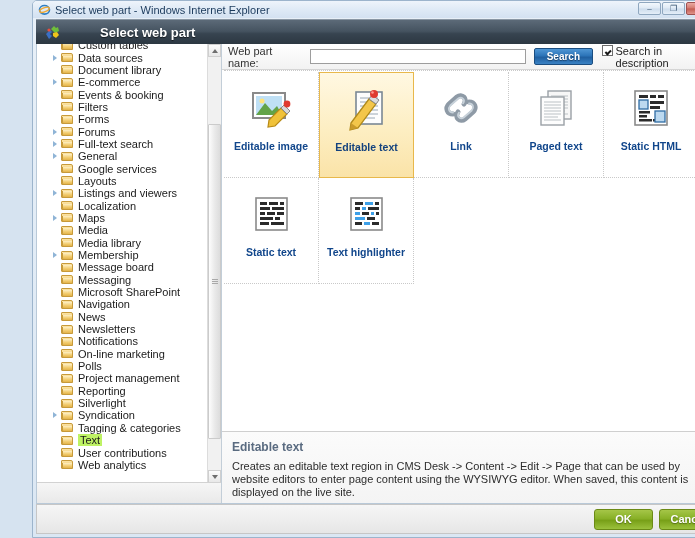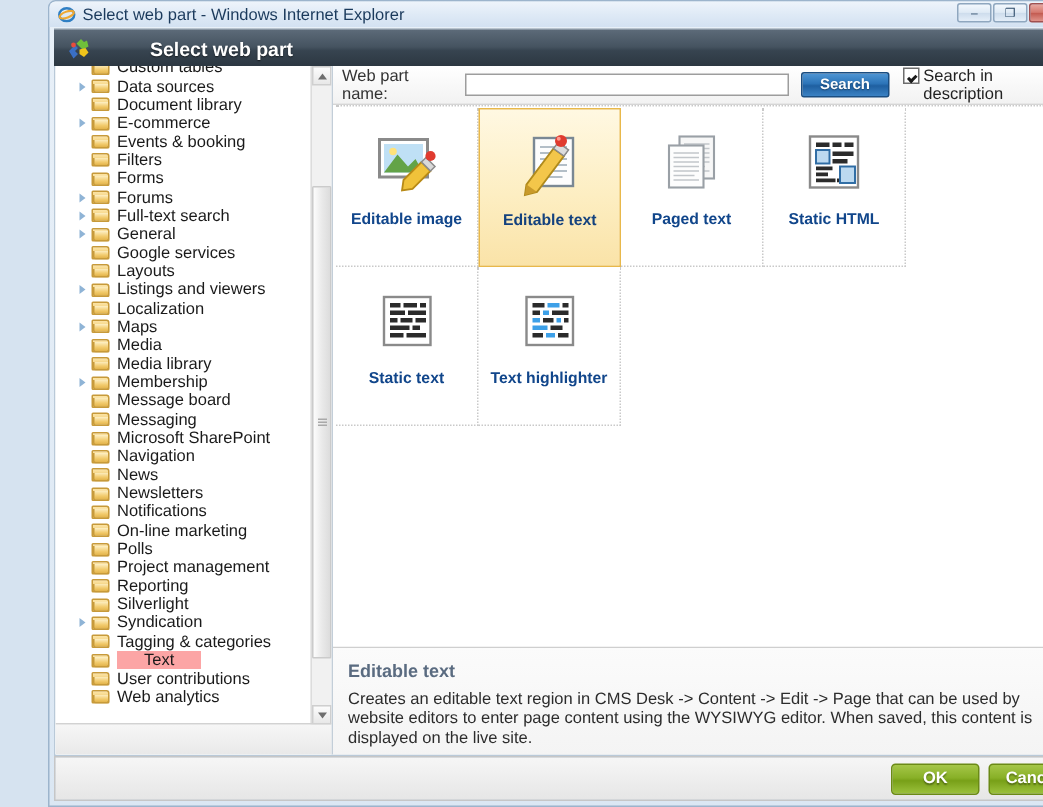--- a/index.html
+++ b/index.html
@@ -97,22 +97,22 @@
     box-sizing:border-box;
   }
   .folder::after{ 
     content:"";position:absolute;left:1px;top:3.5px;width:11px;height:6.5px;
     background:linear-gradient(to bottom,#fdf0c6 0%,#f2cb6d 60%,#e3b44c 100%);
     border:1px solid #c79a3a;border-top:none;border-radius:0 0 2px 2px;
     box-sizing:border-box;
   }
   .tlabel{font-size:11px;color:#1a1a1a;line-height:12px;}
   .tnode.selected .tlabel{
-    background:#fca5a5;
-    padding:0 18px;
+    background:#bef264;
+    padding:0 2px;
   }
   
   .tv-scrollbar{
     position:absolute;right:0;top:0;width:13px;bottom:20px;
     background:#f1f1f1;border-left:1px solid #dcdcdc;
   }
   .sb-btn{
     width:13px;height:13px;
     background:linear-gradient(to bottom,#fcfcfc,#e8e8e8);
     border:1px solid #cfcfcf;box-sizing:border-box;
@@ -496,20 +496,33 @@
         <path d="M8 38 L26 14 L33 19 L15 43 L7 45 Z" fill="#f3c64a" stroke="#b08a1c" stroke-width="1.3"></path>
         <path d="M8 38 L15 43 L7 45 Z" fill="#c99a2a"></path>
         <path d="M26 14 L33 19 L36 15 L29 10 Z" fill="#dcdcdc" stroke="#8a8a8a" stroke-width="1"></path>
         <circle cx="31" cy="9" r="4" fill="#e03b2f"></circle>
         <circle cx="29.5" cy="7.5" r="1.3" fill="#ff9a8f"></circle>
                 </svg></span>
               <span class="tile-label">Editable text</span>
             </div>
             <div class="tile">
               <span class="tile-ico"><svg width="48" height="48" viewBox="0 0 48 48">
+                  <g fill="none" stroke="#8e9aa6" stroke-width="5" stroke-linecap="round">
+          <path d="M16 30 C10 30 8 24 12 20 L20 13 C25 9 31 15 27 20"></path>
+          <path d="M32 18 C38 18 40 24 36 28 L28 35 C23 39 17 33 21 28"></path>
+        </g>
+        <g fill="none" stroke="#c8d2da" stroke-width="1.8" stroke-linecap="round">
+          <path d="M16 28.5 C12 28.5 10.5 24.5 13.3 21.5 L21 14.8 C24.6 11.8 28.8 15.8 26 19.4"></path>
+          <path d="M32 19.5 C36 19.5 37.5 23.5 34.7 26.5 L27 33.2 C23.4 36.2 19.2 32.2 22 28.6"></path>
+        </g>
+                </svg></span>
+              <span class="tile-label">Link</span>
+            </div>
+            <div class="tile">
+              <span class="tile-ico"><svg width="48" height="48" viewBox="0 0 48 48">
                   <rect x="16" y="7" width="23" height="28" fill="#f7f7f7" stroke="#9aa0a6" stroke-width="1.4"></rect>
         <g stroke="#c2c6ca" stroke-width="1.1">
           <line x1="19" y1="12" x2="36" y2="12"></line>
                     <line x1="19" y1="15" x2="36" y2="15"></line>
           <line x1="19" y1="18" x2="36" y2="18"></line>
                     <line x1="19" y1="21" x2="36" y2="21"></line>
           <line x1="19" y1="24" x2="36" y2="24"></line>
                     <line x1="19" y1="27" x2="33" y2="27"></line>
           <line x1="19" y1="30" x2="36" y2="30"></line>
         </g>

